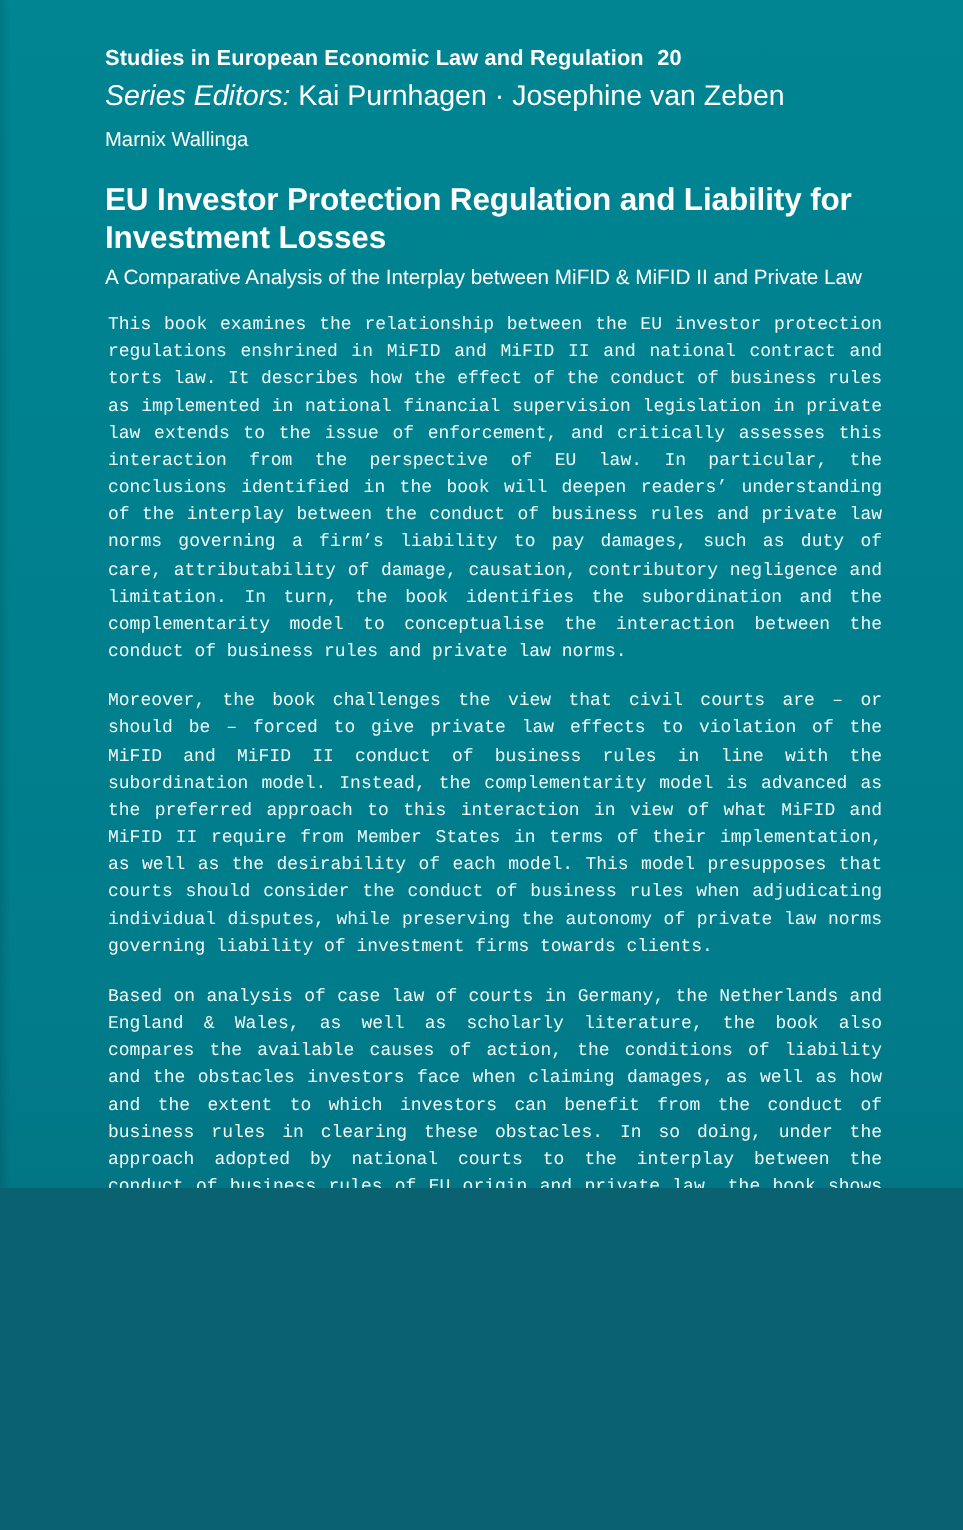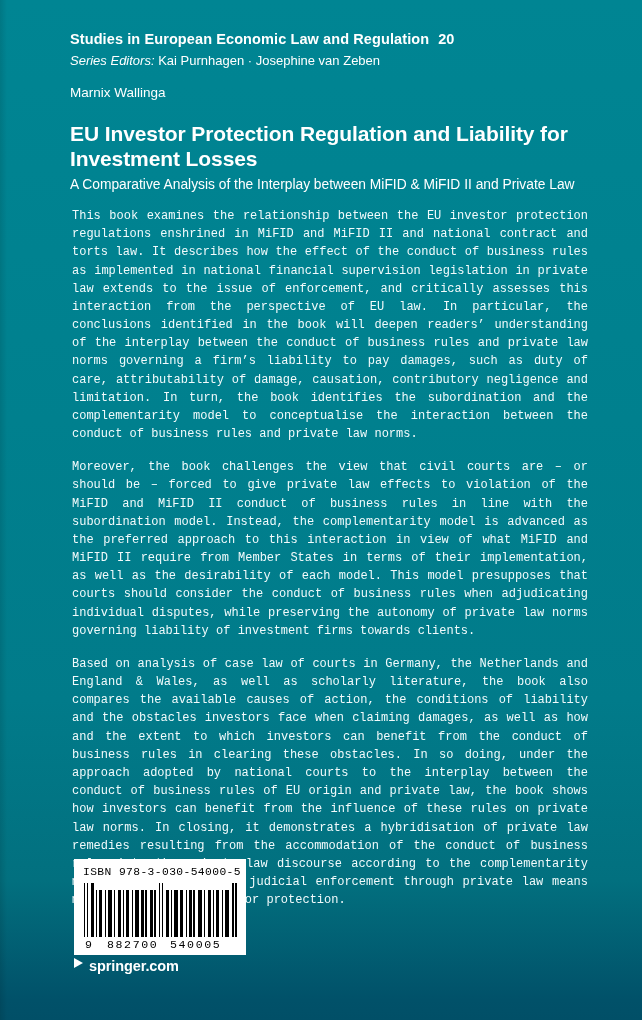--- a/index.html
+++ b/index.html
@@ -4,21 +4,21 @@
 <style>
   html, body {
     margin: 0;
     padding: 0;
     background: #0a6170;
   }
 
   #cover {
     position: relative;
     width: 642px;
-    height: 1020px;
+    height: 792px;
     overflow: hidden;
     background: #00808f;
     background: linear-gradient(180deg,
         #008593 0px,
         #00808e 420px,
         #017b8a 700px,
         #02707f 880px,
         #015169 1000px,
         #014f67 1020px);
     font-family: "Liberation Sans", sans-serif;
@@ -49,21 +49,21 @@
     letter-spacing: 0.1px;
     line-height: 1.25;
     white-space: nowrap;
   }
   .series-num {
     margin-left: 9px;
     font-weight: bold;
   }
   .editors-line {
     margin-top: 5px;
-    font-size: 13px;
+    font-size: 19px;
     line-height: 1.25;
     white-space: nowrap;
   }
   .editors-label {
     font-style: italic;
     font-weight: normal;
   }
 
   .title-block {
     position: absolute;

